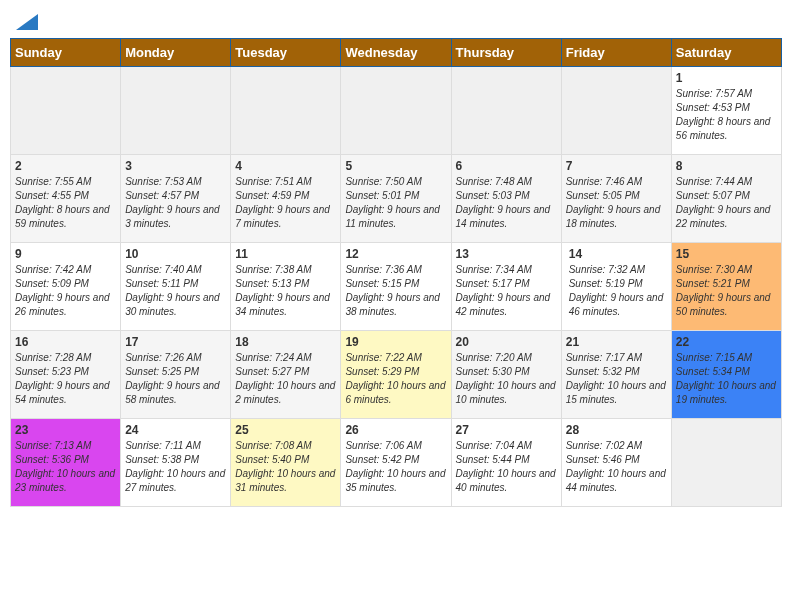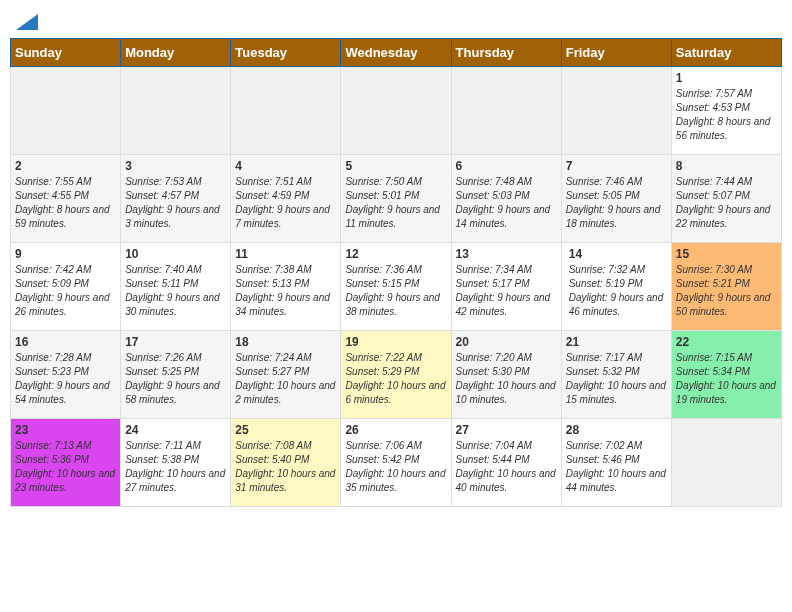--- a/index.html
+++ b/index.html
@@ -281,21 +281,21 @@
 Daylight: 10 hours
 and 10 minutes.</div>
         </td>
         <td style="background: rgb(245, 245, 245);">
           <span class="day-num">21</span>
           <div class="day-info">Sunrise: 7:17 AM
 Sunset: 5:32 PM
 Daylight: 10 hours
 and 15 minutes.</div>
         </td>
-        <td style="background: #86efac;">
+        <td style="background: #3b82f6;">
           <span class="day-num">22</span>
           <div class="day-info">Sunrise: 7:15 AM
 Sunset: 5:34 PM
 Daylight: 10 hours
 and 19 minutes.</div>
         </td>
       </tr>
       <tr>
         <td style="background: #d946ef;">
           <span class="day-num">23</span>

